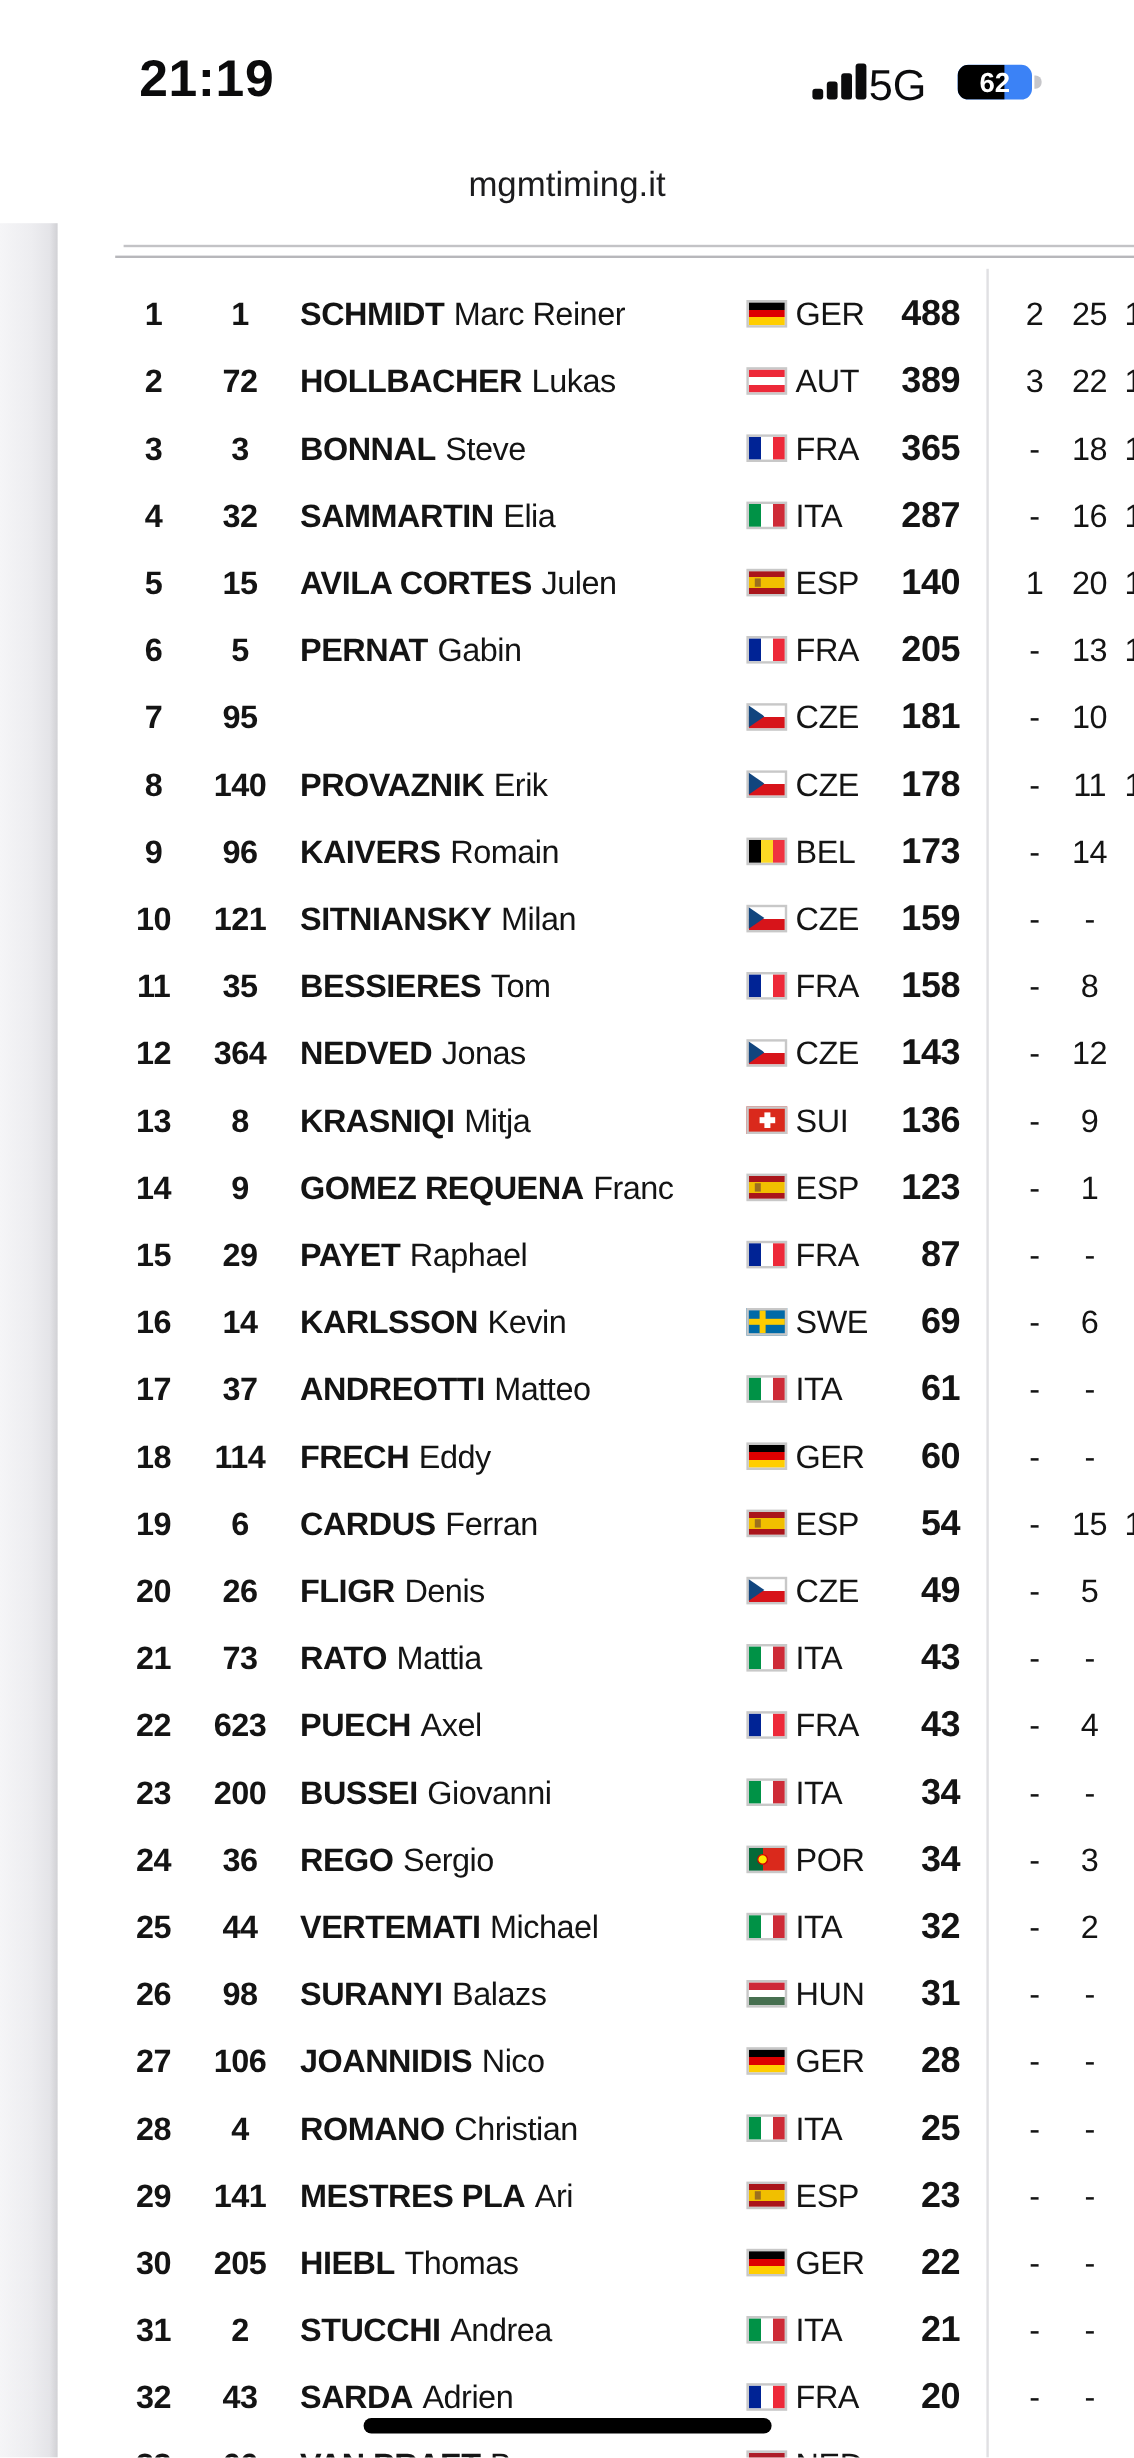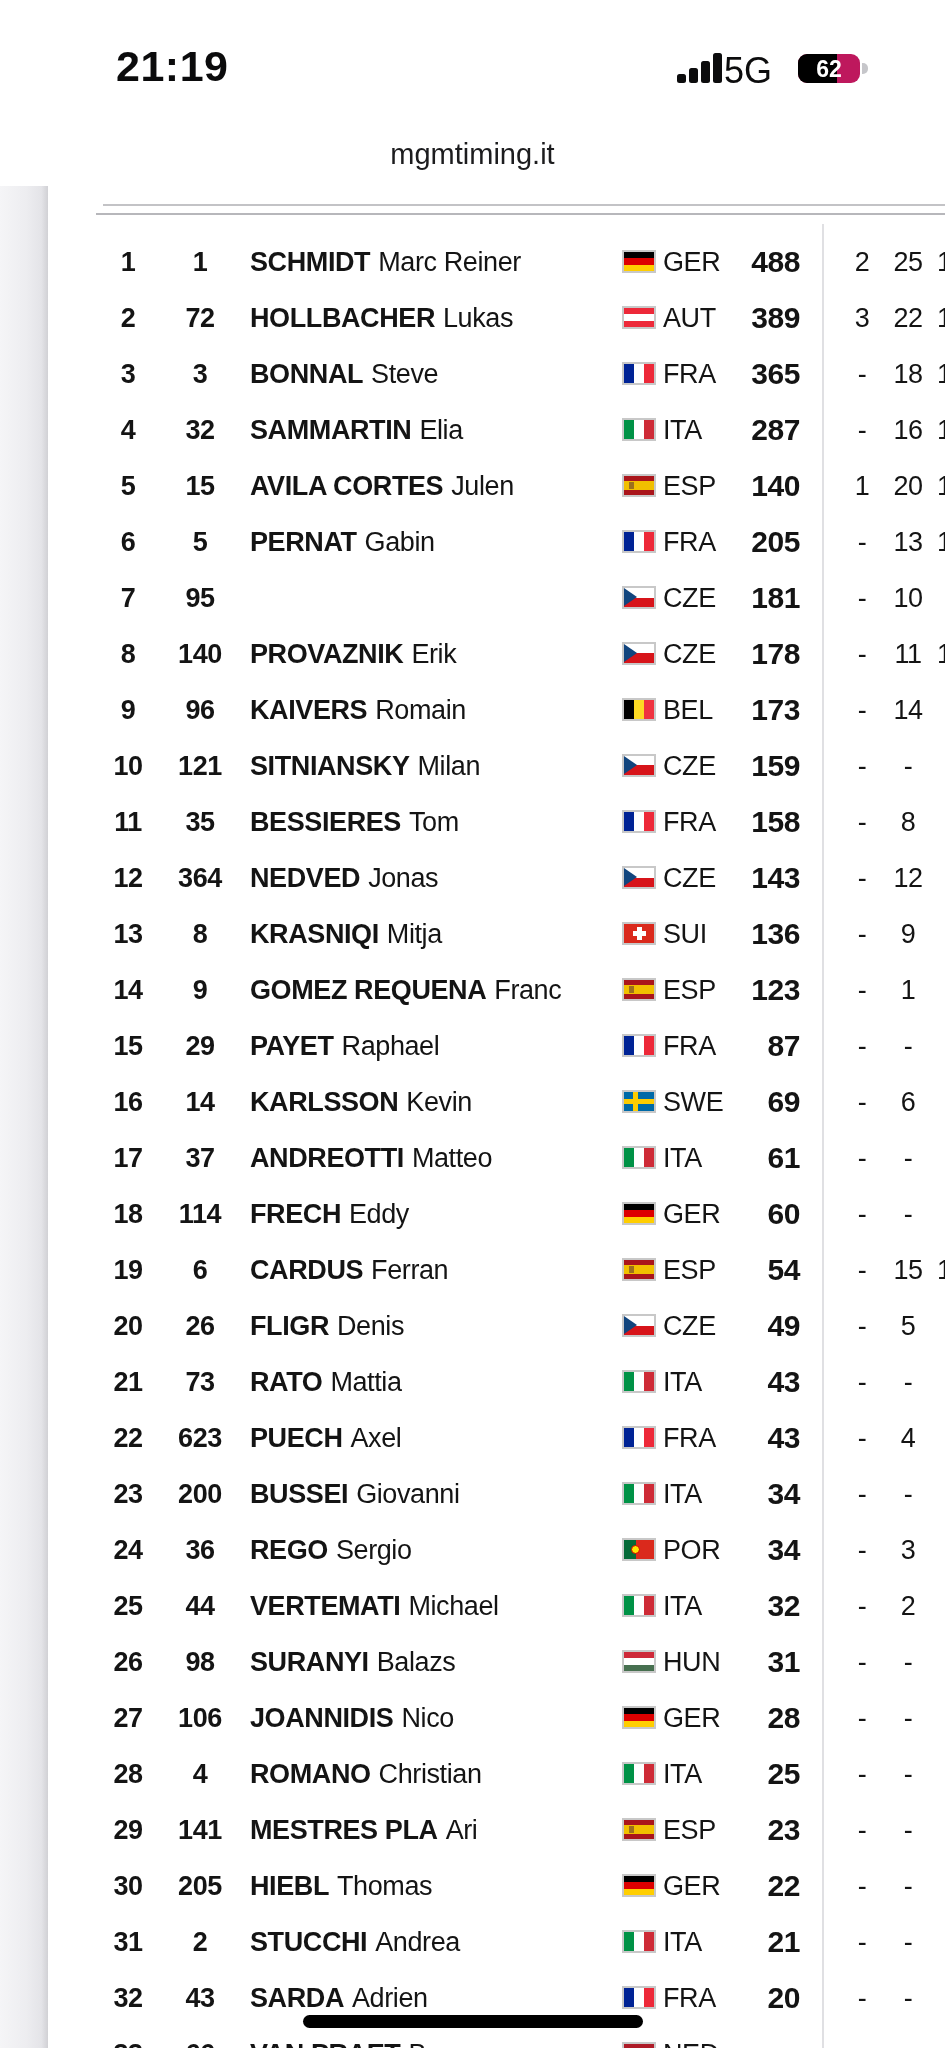--- a/index.html
+++ b/index.html
@@ -9,21 +9,21 @@
   }
   
   .time{position:absolute;left:116px;top:42px;font-size:43px;font-weight:700;letter-spacing:.5px;color:#0b0b0c;}
   .signal{position:absolute;left:677px;top:53px;width:47px;height:30px;}
   .signal i{position:absolute;bottom:0;width:9px;border-radius:2.5px;background:#0c0c0d;}
   .signal .b1{left:0;height:9px;}
   .signal .b2{left:12px;height:15px;}
   .signal .b3{left:24px;height:22px;}
   .signal .b4{left:36px;height:30px;}
   .net{position:absolute;left:724px;top:50px;font-size:36px;color:#0c0c0d;}
-  .battery{position:absolute;left:798px;top:54px;width:62px;height:29px;border-radius:9px;background:#be185d;overflow:hidden;}
+  .battery{position:absolute;left:798px;top:54px;width:62px;height:29px;border-radius:9px;background:#3b82f6;overflow:hidden;}
   .batt-fill{position:absolute;left:0;top:0;bottom:0;width:39px;background:#000;}
   .batt-num{position:absolute;left:0;top:0;width:62px;height:29px;line-height:30px;text-align:center;font-size:23px;font-weight:700;color:#fff;}
   .batt-tip{position:absolute;left:862px;top:63px;width:6px;height:11px;border-radius:0 5px 5px 0;background:#c6c6ca;}
   
   .urlbar{position:absolute;left:0;top:138px;width:945px;text-align:center;font-size:29px;color:#1c1c1e;}
   
   .left-gutter{position:absolute;left:0;top:186px;width:48px;bottom:0;
     background:linear-gradient(to right,#f5f5f7 0%,#ededf0 55%,#e4e4e8 86%,#d2d2d6 99%,#cfcfd3 100%);}
   .topline{position:absolute;height:2px;background:#c3c3c6;}
   .topline.l1{left:103px;right:0;top:204px;}

